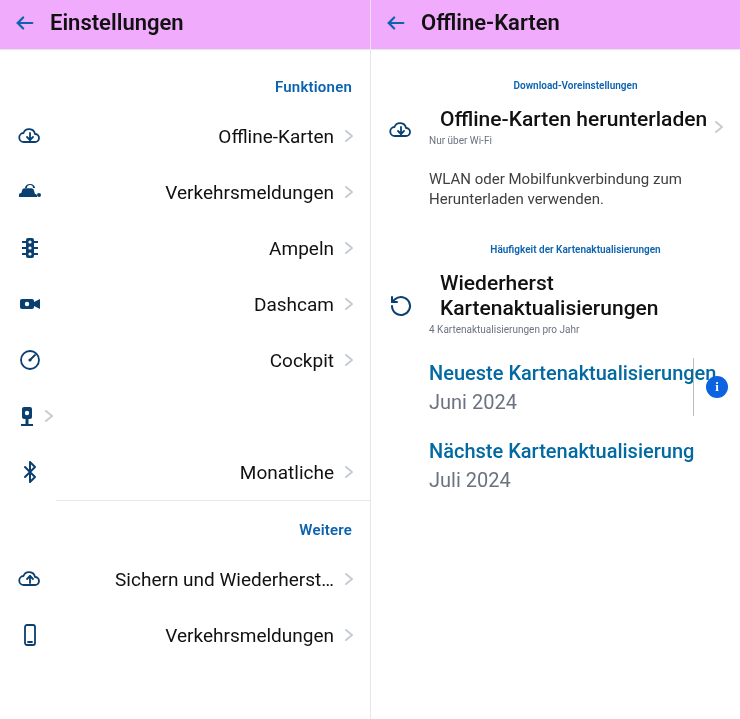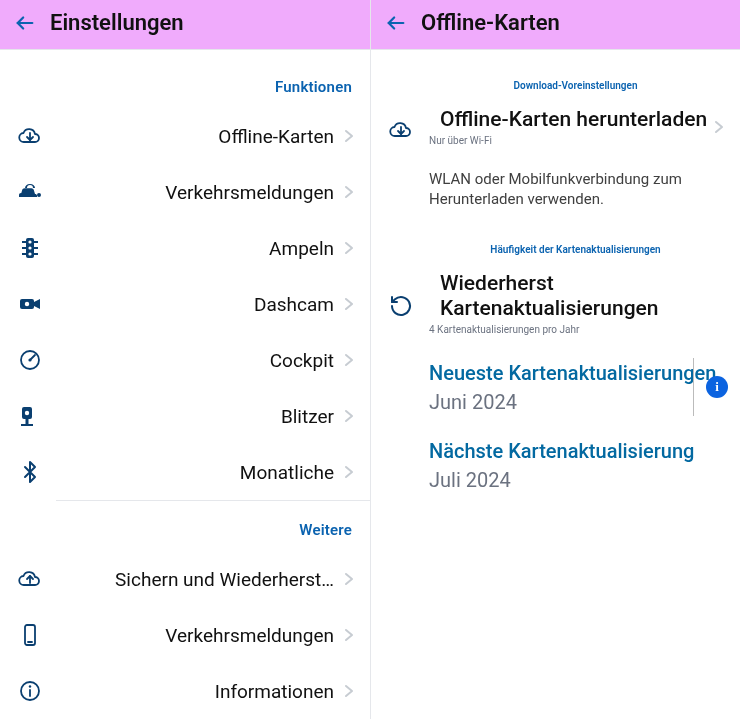--- a/index.html
+++ b/index.html
@@ -306,21 +306,20 @@
 
       <div class="row">
         <span class="icon">
           <svg width="24" height="24" viewBox="0 0 24 24" fill="currentColor">
               <rect x="4" y="3" width="10" height="12" rx="2"></rect>
               <circle cx="9" cy="9" r="2.2" fill="#fff"></circle>
               <rect x="7.5" y="15" width="3" height="6"></rect>
               <rect x="3" y="20" width="12" height="2"></rect>
             </svg>
         </span>
-        <span class="rlabel">Blitzer</span>
         <span class="chev">
           <svg width="10" height="14" viewBox="0 0 10 14" fill="none" stroke="currentColor" stroke-width="2" stroke-linecap="round" stroke-linejoin="round">
               <polyline points="2,2 8,7 2,12"></polyline>
             </svg>
         </span>
       </div>
 
       <div class="row">
         <span class="icon">
           <svg width="24" height="24" viewBox="0 0 24 24" fill="none" stroke="currentColor" stroke-width="2" stroke-linecap="round" stroke-linejoin="round">
@@ -363,35 +362,20 @@
             </svg>
         </span>
         <span class="rlabel">Verkehrsmeldungen</span>
         <span class="chev">
           <svg width="10" height="14" viewBox="0 0 10 14" fill="none" stroke="currentColor" stroke-width="2" stroke-linecap="round" stroke-linejoin="round">
               <polyline points="2,2 8,7 2,12"></polyline>
             </svg>
         </span>
       </div>
 
-      <div class="row">
-        <span class="icon">
-          <svg width="24" height="24" viewBox="0 0 24 24" fill="none" stroke="currentColor" stroke-width="1.8" stroke-linecap="round" stroke-linejoin="round">
-              <circle cx="12" cy="12" r="9"></circle>
-              <line x1="12" y1="11" x2="12" y2="17"></line>
-              <circle cx="12" cy="7.5" r="1.2" fill="currentColor" stroke="none"></circle>
-            </svg>
-        </span>
-        <span class="rlabel">Informationen</span>
-        <span class="chev">
-          <svg width="10" height="14" viewBox="0 0 10 14" fill="none" stroke="currentColor" stroke-width="2" stroke-linecap="round" stroke-linejoin="round">
-              <polyline points="2,2 8,7 2,12"></polyline>
-            </svg>
-        </span>
-      </div>
     </div>
   </div>
 
   <div class="pane pane-right">
     <div class="header">
       <span class="back">
         <svg width="22" height="22" viewBox="0 0 24 24" fill="none" stroke="currentColor" stroke-width="2.4" stroke-linecap="round" stroke-linejoin="round">
             <line x1="20" y1="12" x2="4" y2="12"></line>
             <polyline points="10,18 4,12 10,6"></polyline>
           </svg>

